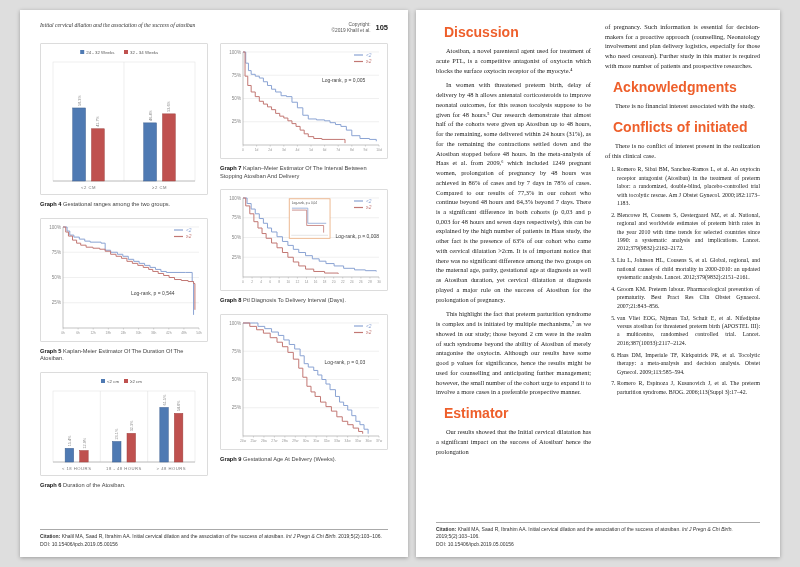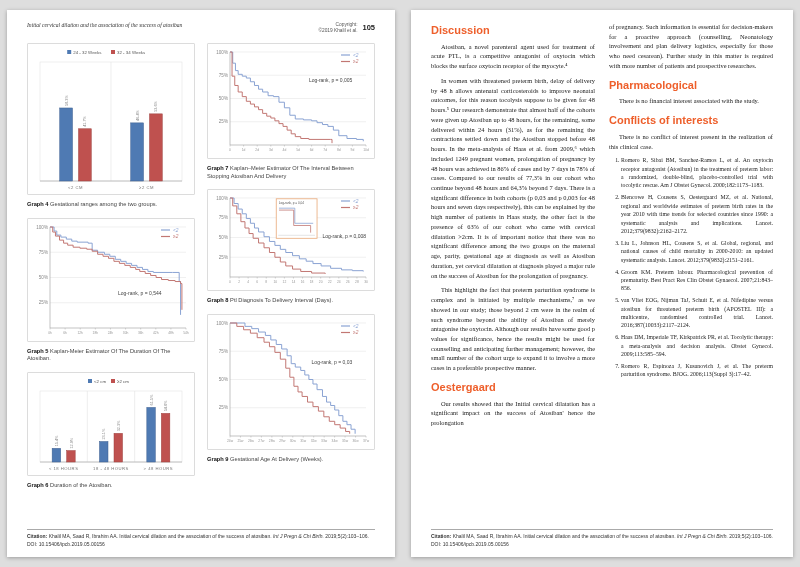--- a/index.html
+++ b/index.html
@@ -1,18 +1,18 @@
 <!DOCTYPE html>
 <html><head>
 <meta charset="utf-8">
 <style>
   html,body{margin:0;padding:0;}
   body{width:800px;height:567px;background:#dedede;overflow:hidden;
        font-family:"Liberation Sans",sans-serif;}
-  .spread{display:flex;gap:16px;padding:10px 7px;box-sizing:border-box;}
+  .spread{display:flex;gap:8px;padding:10px 20px;box-sizing:border-box;}
   .page{background:#ffffff;width:388px;height:547px;box-sizing:border-box;
         position:relative;padding:12px 20px 30px 20px;
         box-shadow:0 1px 4px rgba(0,0,0,.3);}
   
   .phead{display:flex;justify-content:space-between;align-items:flex-start;margin-bottom:8px;}
   .runtitle{font-family:"Liberation Serif",serif;font-style:italic;font-size:5.6px;
             color:#333;max-width:220px;line-height:1.3;}
   .headright{display:flex;align-items:flex-start;gap:5px;}
   .copyblock{text-align:right;font-size:4.8px;color:#555;line-height:1.35;}
   .pagenum{font-size:7.5px;font-weight:bold;color:#222;margin-top:1px;}
@@ -24,22 +24,22 @@
   .chart{width:100%;display:block;}
   .h-g4{height:146px}.h-g5{height:118px}.h-g6{height:98px}
   .h-g7{height:110px}.h-g8{height:96px}.h-g9{height:130px}
   .caption{font-size:5.7px;color:#444;line-height:1.35;margin:2px 0 9px 0;}
   .cap-label{font-weight:bold;color:#111;}
   
   .tbody{display:flex;gap:14px;}
   .tcol{flex:1;font-family:"Liberation Serif",serif;font-size:6.4px;line-height:1.52;
         color:#222;text-align:justify;}
   .tcol p{margin:0 0 5px 0;text-indent:10px;}
-  h2.sect{font-family:"Liberation Sans",sans-serif;color:#ee5f2b;font-size:11px;
-          font-weight:bold;margin:6px 0 3px 0;text-indent:0;}
+  h2.sect{font-family:"Liberation Sans",sans-serif;color:#ee5f2b;font-size:14px;
+          font-weight:bold;margin:6px 0 3px 8px;text-indent:0;}
   h2.first{margin-top:0;}
   ol.refs{margin:1px 0 0 0;padding-left:12px;font-size:5.8px;line-height:1.45;}
   ol.refs li{margin-bottom:3.5px;text-align:justify;}
   
   .pfoot{position:absolute;left:20px;right:20px;bottom:9px;border-top:1px solid #aaa;
          padding-top:3px;font-size:5px;color:#333;line-height:1.5;}
   .cit-label{font-weight:bold;}
   .cit-journal{font-style:italic;}
 </style>
 </head>
@@ -354,29 +354,29 @@
   </div>
 
   <div class="page">
 
     <div class="tbody">
       <div class="tcol">
         <h2 class="sect first">Discussion</h2>
         <p>Atosiban, a novel parenteral agent used for treatment of acute PTL, is a competitive antagonist of oxytocin which blocks the surface oxytocin receptor of the myocyte.⁴</p>
         <p>In women with threatened preterm birth, delay of delivery by 48 h allows antenatal corticosteroids to improve neonatal outcomes, for this reason tocolysis suppose to be given for 48 hours.⁵ Our research demonstrate that almost half of the cohorts were given up Atosiban up to 48 hours, for the remaining, some delivered within 24 hours (31%), as for the remaining the contractions settled down and the Atosiban stopped before 48 hours. In the meta-analysis of Haas et al. from 2009,⁶ which included 1249 pregnant women, prolongation of pregnancy by 48 hours was achieved in 86% of cases and by 7 days in 78% of cases. Compared to our results of 77,3% in our cohort who continue beyond 48 hours and 64,3% beyond 7 days. There is a significant difference in both cohorts (p 0,03 and p 0,003 for 48 hours and seven days respectively), this can be explained by the high number of patients in Haas study, the other fact is the presence of 63% of our cohort who came with cervical dilatation &gt;2cm. It is of important notice that there was no significant difference among the two groups on the maternal age, parity, gestational age at diagnosis as well as Atosiban duration, yet cervical dilatation at diagnosis played a major rule on the success of Atosiban for the prolongation of pregnancy.</p>
         <p>This highlight the fact that preterm parturition syndrome is complex and is initiated by multiple mechanisms,⁷ as we showed in our study; those beyond 2 cm were in the realm of such syndrome beyond the ability of Atosiban of merely antagonise the oxytocin. Although our results have some good p values for significance, hence the results might be used for counselling and anticipating further management; however, the small number of the cohort urge to expand it to involve a more cases in a preferable prospective manner.</p>
-        <h2 class="sect">Oestergaard</h2>
+        <h2 class="sect">Estimator</h2>
         <p>Our results showed that the Initial cervical dilatation has a significant impact on the success of Atosiban' hence the prolongation</p>
       </div>
 
       <div class="tcol">
         <p style="text-indent:0">of pregnancy. Such information is essential for decision-makers for a proactive approach (counselling, Neonatology involvement and plan delivery logistics, especially for those who need cesarean). Further study in this matter is required with more number of patients and prospective researches.</p>
-        <h2 class="sect">Pharmacological</h2>
+        <h2 class="sect">Acknowledgments</h2>
         <p>There is no financial interest associated with the study.</p>
-        <h2 class="sect">Conflicts of interests</h2>
+        <h2 class="sect">Conflicts of initiated</h2>
         <p>There is no conflict of interest present in the realization of this clinical case.</p>
         <ol class="refs">
             <li>Romero R, Sibai BM, Sanchez-Ramos L, et al. An oxytocin receptor antagonist (Atosiban) in the treatment of preterm labor: a randomized, double-blind, placebo-controlled trial with tocolytic rescue. Am J Obstet Gynecol. 2000;182:1173–1183.</li>
             <li>Blencowe H, Cousens S, Oestergaard MZ, et al. National, regional and worldwide estimates of preterm birth rates in the year 2010 with time trends for selected countries since 1990: a systematic analysis and implications. Lancet. 2012;379(9832):2162–2172.</li>
             <li>Liu L, Johnson HL, Cousens S, et al. Global, regional, and national causes of child mortality in 2000-2010: an updated systematic analysis. Lancet. 2012;379(9832):2151–2161.</li>
             <li>Groom KM. Preterm labour. Pharmacological prevention of prematurity. Best Pract Res Clin Obstet Gynaecol. 2007;21:843–856.</li>
             <li>van Vliet EOG, Nijman TaJ, Schuit E, et al. Nifedipine versus atosiban for threatened preterm birth (APOSTEL III): a multicentre, randomised controlled trial. Lancet. 2016;387(10033):2117–2124.</li>
             <li>Haas DM, Imperiale TF, Kirkpatrick PR, et al. Tocolytic therapy: a meta-analysis and decision analysis. Obstet Gynecol. 2009;113:585–594.</li>
             <li>Romero R, Espinoza J, Kusanovich J, et al. The preterm parturition syndrome. BJOG. 2006;113(Suppl 3):17–42.</li>
           </ol>

